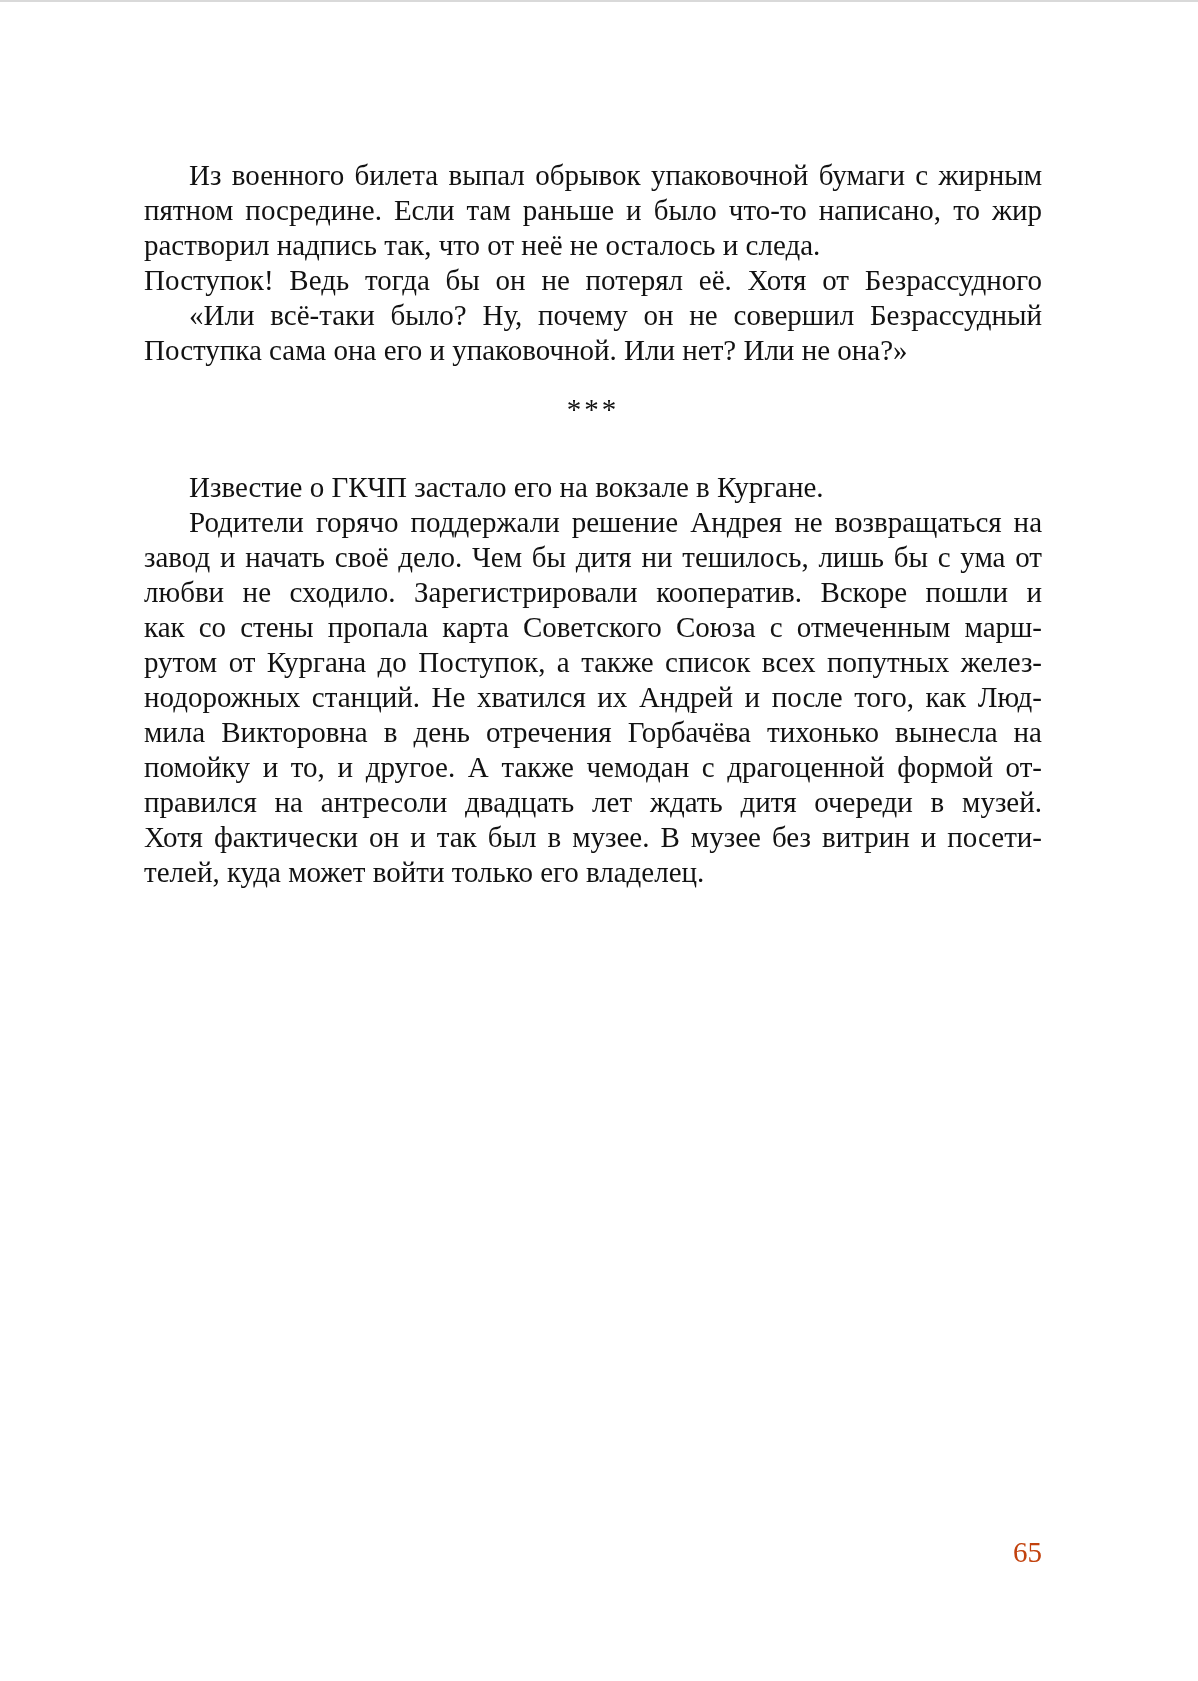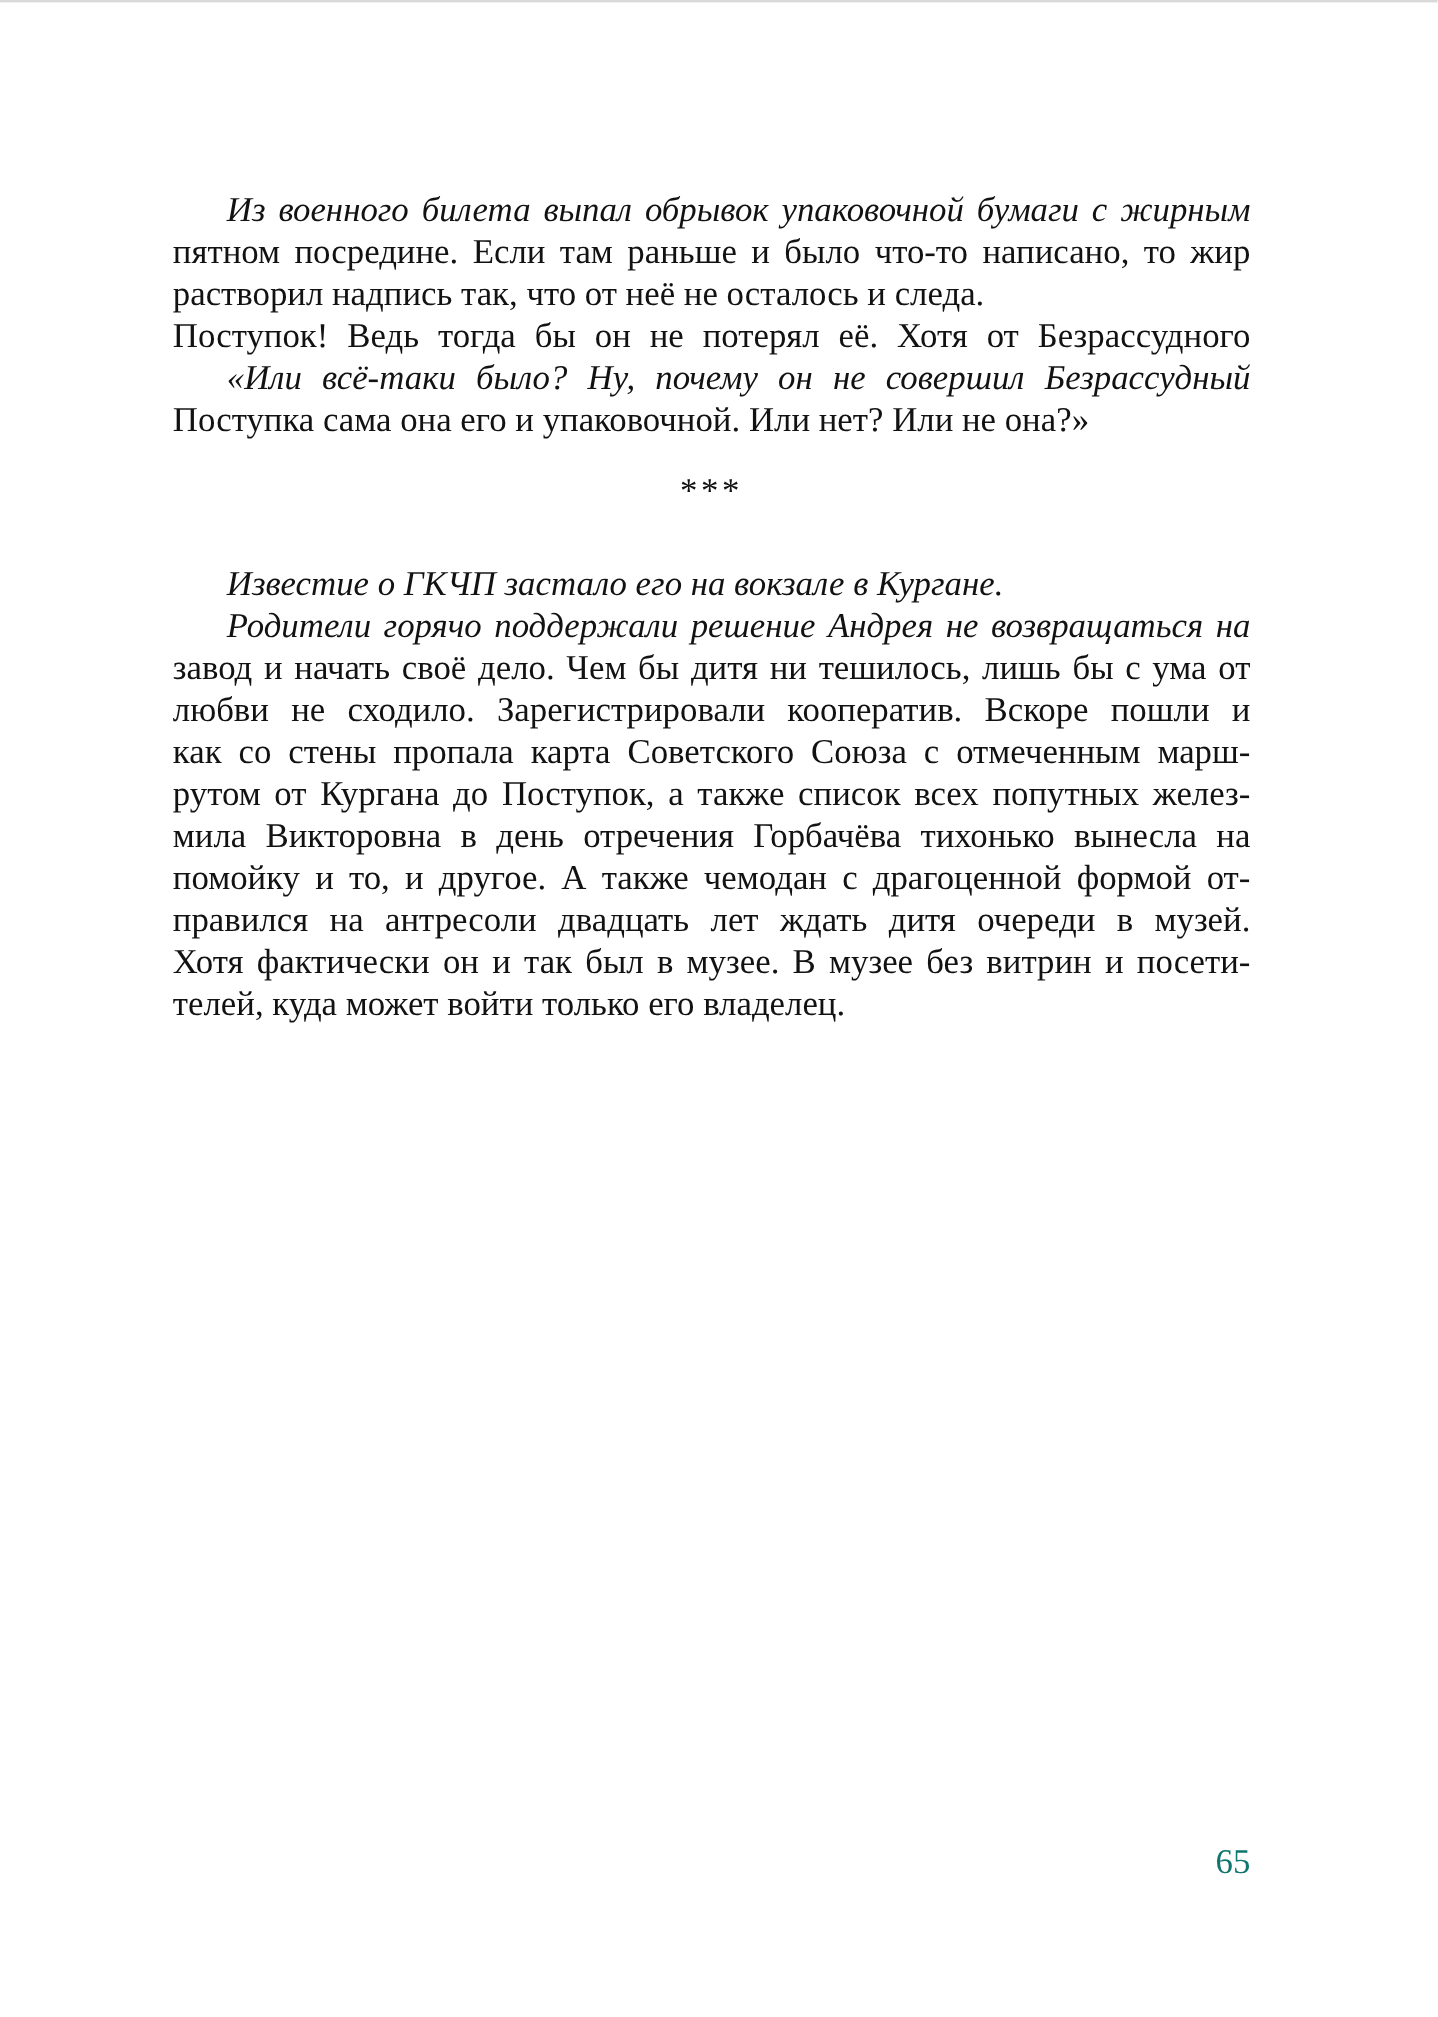--- a/index.html
+++ b/index.html
@@ -25,38 +25,38 @@
     font-size: 29px;
     line-height: 35px;
   }
   .para { margin: 0; }
   .tl {
     text-align: justify;
     text-align-last: justify;
     height: 35px;
     white-space: normal;
   }
-  .tl.first { padding-left: 45px; font-style: italic; }
+  .tl.first { padding-left: 45px; }
   .tl.last  { text-align: center; text-align-last: left; }
   .separator {
     text-align: center;
     margin-top: 24px;
     margin-bottom: 43px;
     height: 35px;
     letter-spacing: 3px;
   }
   .page-number {
     position: absolute;
     left: 144px;
     top: 1533px;
     width: 898px;
     text-align: right;
     font-size: 29px;
     line-height: 35px;
-    color: #0f766e;
+    color: #c2410c;
   }
 </style>
 </head>
 <body>
 
 <div class="page-text">
     <div class="para">
       <div class="tl first">Из военного билета выпал обрывок упаковочной бумаги с жирным</div>
       <div class="tl">пятном посредине. Если там раньше и было что-то написано, то жир</div>
       <div class="tl last">растворил надпись так, что от неё не осталось и следа.</div>
@@ -69,20 +69,21 @@
     <div class="separator">***</div>
     <div class="para">
       <div class="tl first last">Известие о ГКЧП застало его на вокзале в Кургане.</div>
     </div>
     <div class="para">
       <div class="tl first">Родители горячо поддержали решение Андрея не возвращаться на</div>
       <div class="tl">завод и начать своё дело. Чем бы дитя ни тешилось, лишь бы с ума от</div>
       <div class="tl">любви не сходило. Зарегистрировали кооператив. Вскоре пошли и</div>
       <div class="tl">как со стены пропала карта Советского Союза с отмеченным марш-</div>
       <div class="tl">рутом от Кургана до Поступок, а также список всех попутных желез-</div>
+      <div class="tl">нодорожных станций. Не хватился их Андрей и после того, как Люд-</div>
       <div class="tl">мила Викторовна в день отречения Горбачёва тихонько вынесла на</div>
       <div class="tl">помойку и то, и другое. А также чемодан с драгоценной формой от-</div>
       <div class="tl">правился на антресоли двадцать лет ждать дитя очереди в музей.</div>
       <div class="tl">Хотя фактически он и так был в музее. В музее без витрин и посети-</div>
       <div class="tl last">телей, куда может войти только его владелец.</div>
     </div>
   </div>
 
 <div class="page-number">65</div>
 

